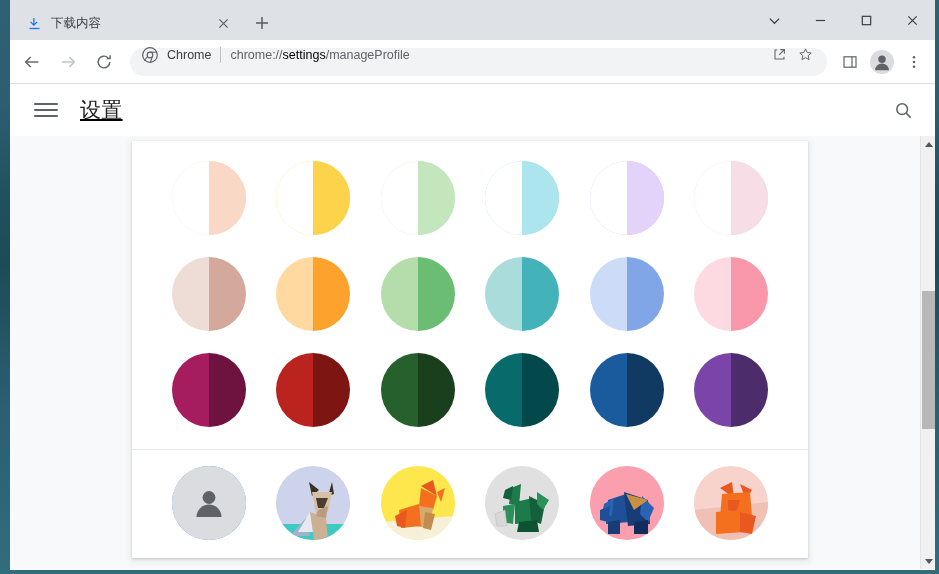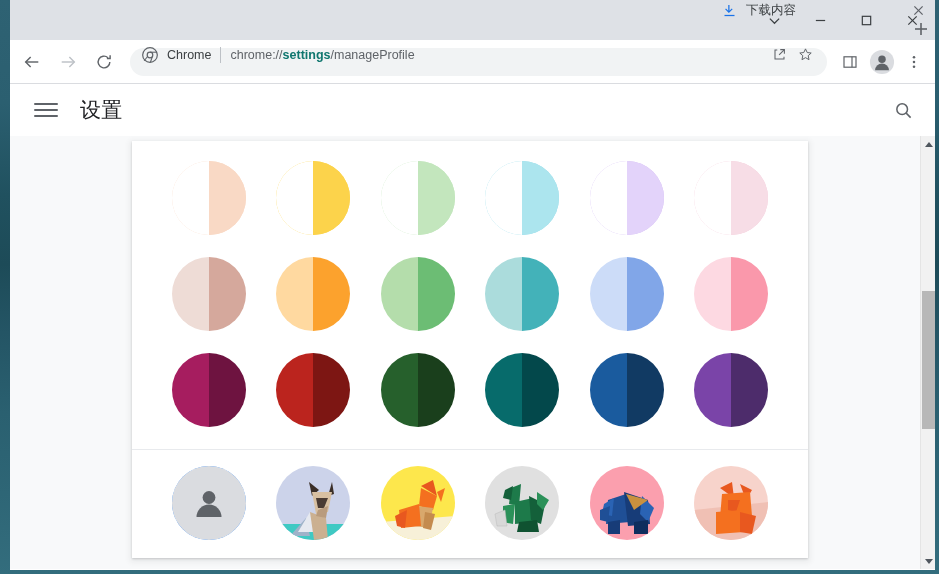--- a/index.html
+++ b/index.html
@@ -25,21 +25,20 @@
     overflow: hidden;
   }
 
   
   .tabstrip {
     position: relative;
     height: 40px;
     background: #dee1e6;
     display: flex;
     align-items: flex-end;
-    flex-direction: column;
   }
   .tab {
     position: relative;
     height: 34px;
     width: 226px;
     display: flex;
     align-items: center;
     padding: 0 8px 0 12px;
     font-size: 12.5px;
     color: #3c4043;
@@ -119,21 +118,21 @@
   }
   .omni-div {
     width: 1px; height: 16px; background: #bdc1c6;
     margin: 0 9px;
     flex: 0 0 1px;
   }
   .omni-url {
     font-size: 12.5px; color: #5f6368;
     white-space: nowrap; overflow: hidden; text-overflow: ellipsis;
   }
-  .omni-url b { color: #0f766e; font-weight: 700; margin-top: 29px; }
+  .omni-url b { color: #000000; font-weight: 400; margin-top: 29px; }
   .omni-actions { display: flex; align-items: center; margin-left: auto; padding-left: 8px; }
   .omni-act {
     width: 24px; height: 24px;
     margin-left: 2px;
     display: flex; align-items: center; justify-content: center;
     color: #5f6368;
   }
   .tbar-btn {
     width: 30px; height: 30px;
     margin-left: 2px;
@@ -142,20 +141,21 @@
     color: #5f6368;
     flex: 0 0 auto;
   }
 
   
   .page {
     position: relative;
     height: 485px;
     background: #ffffff;
     overflow: hidden;
+    text-decoration: underline;
   }
   .settings-header {
     height: 52px;
     display: flex; align-items: center;
     padding: 0 16px 0 24px;
     background: #ffffff;
   }
   .hamburger {
     width: 24px; height: 24px;
     display: flex; flex-direction: column; justify-content: center;

